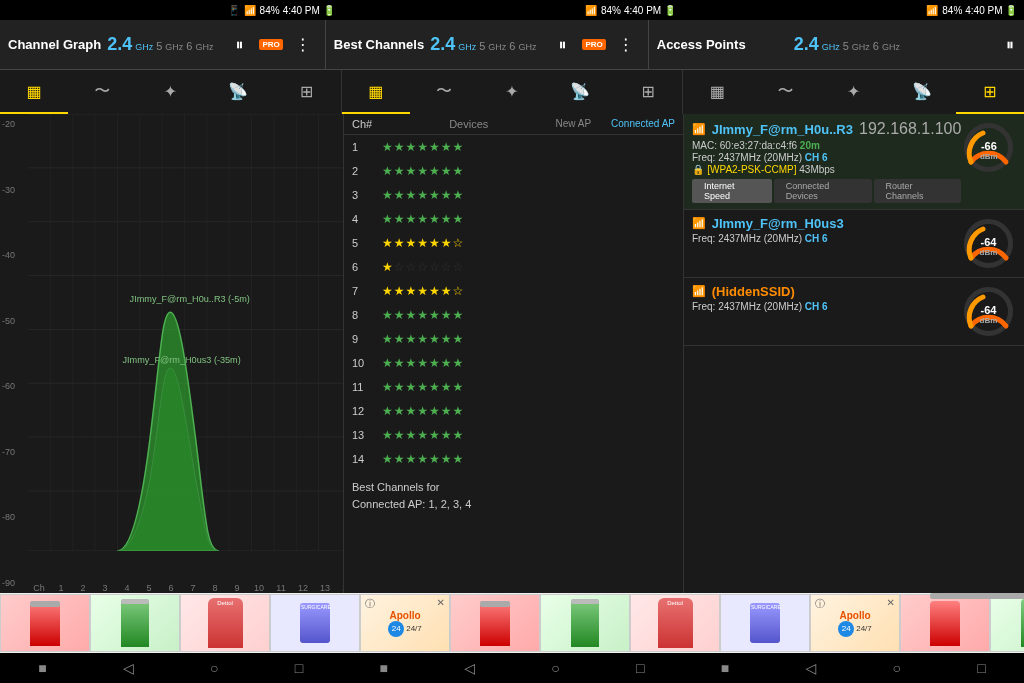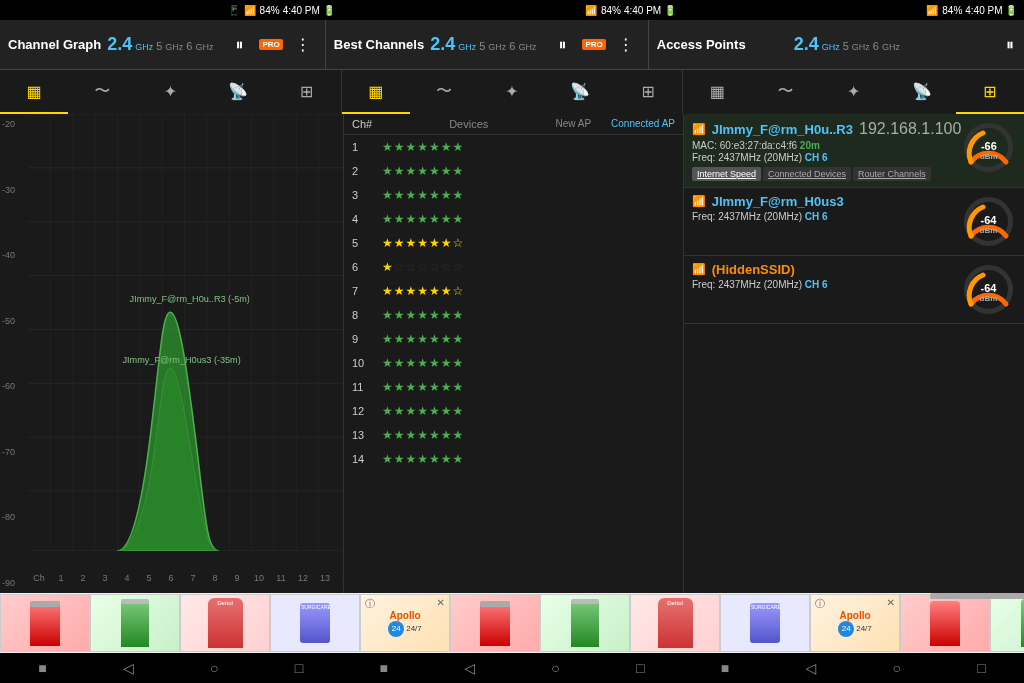--- a/index.html
+++ b/index.html
@@ -158,21 +158,21 @@
       font-size: 9px;
       color: #777;
     }
     .graph-x-labels {
       position: absolute;
       bottom: 0;
       left: 28px;
       right: 0;
       height: 20px;
       display: flex;
-      align-items: flex-start;
+      align-items: flex-end;
       font-size: 9px;
       color: #777;
     }
 
     
     .panel-channels {
       width: 340px;
       background: #1a1a1a;
       border-right: 1px solid #333;
       overflow: hidden;
@@ -308,24 +308,23 @@
 
     .ap-tabs {
       display: flex;
       gap: 2px;
       margin-top: 4px;
     }
     .ap-tab {
       font-size: 9px;
       color: #aaa;
       background: #333;
-      padding: 2px 5px;
+      padding: 2px 12px;
       border-radius: 2px;
       cursor: pointer;
-      text-decoration: underline;
     }
     .ap-tab.active-tab {
       background: #555;
       color: #fff;
     }
     .wifi-icon { color: #4caf50; }
     .lock-icon { color: #ffd700; }
 
     
     .ad-banner {
@@ -756,39 +755,47 @@
             <span class="star star-green">★</span>
             <span class="star star-green">★</span>
             <span class="star star-green">★</span>
             <span class="star star-green">★</span>
             <span class="star star-green">★</span>
             <span class="star star-green">★</span>
           </div>
         </div>
       </div>
 
+    <div class="best-channels-text">
+      <span>Best Channels for<br>Connected AP: 1, 2, 3, 4</span>
+    </div>
   </div>
 
   <div class="panel-ap">
 
     <div class="ap-entry connected">
       <div class="ap-row-main">
         <div class="ap-info">
           <div class="ap-header">
             <span class="wifi-icon">📶</span>
             <span class="ap-ssid connected-ssid">JImmy_F@rm_H0u..R3</span>
             <span class="ap-ip">192.168.1.100</span>
           </div>
           <div class="ap-detail">
             MAC: <span>60:e3:27:da:c4:f6</span>
             <span class="ap-time">20m</span>
           </div>
           <div class="ap-detail">
             Freq: <span>2437MHz (20MHz)</span>
             <span class="ap-ch">CH 6</span>
+          </div>
+          <div class="ap-detail">
+            <span class="lock-icon">🔒</span>
+            <span class="ap-security">[WPA2-PSK-CCMP]</span>
+            <span>43Mbps</span>
           </div>
           <div class="ap-tabs">
             <span class="ap-tab active-tab">Internet Speed</span>
             <span class="ap-tab">Connected Devices</span>
             <span class="ap-tab">Router Channels</span>
           </div>
         </div>
         <div class="ap-signal-gauge">
           <svg class="gauge-svg" viewBox="0 0 55 55">
             <circle cx="27.5" cy="27.5" r="22" fill="none" stroke="#333" stroke-width="5"></circle>

